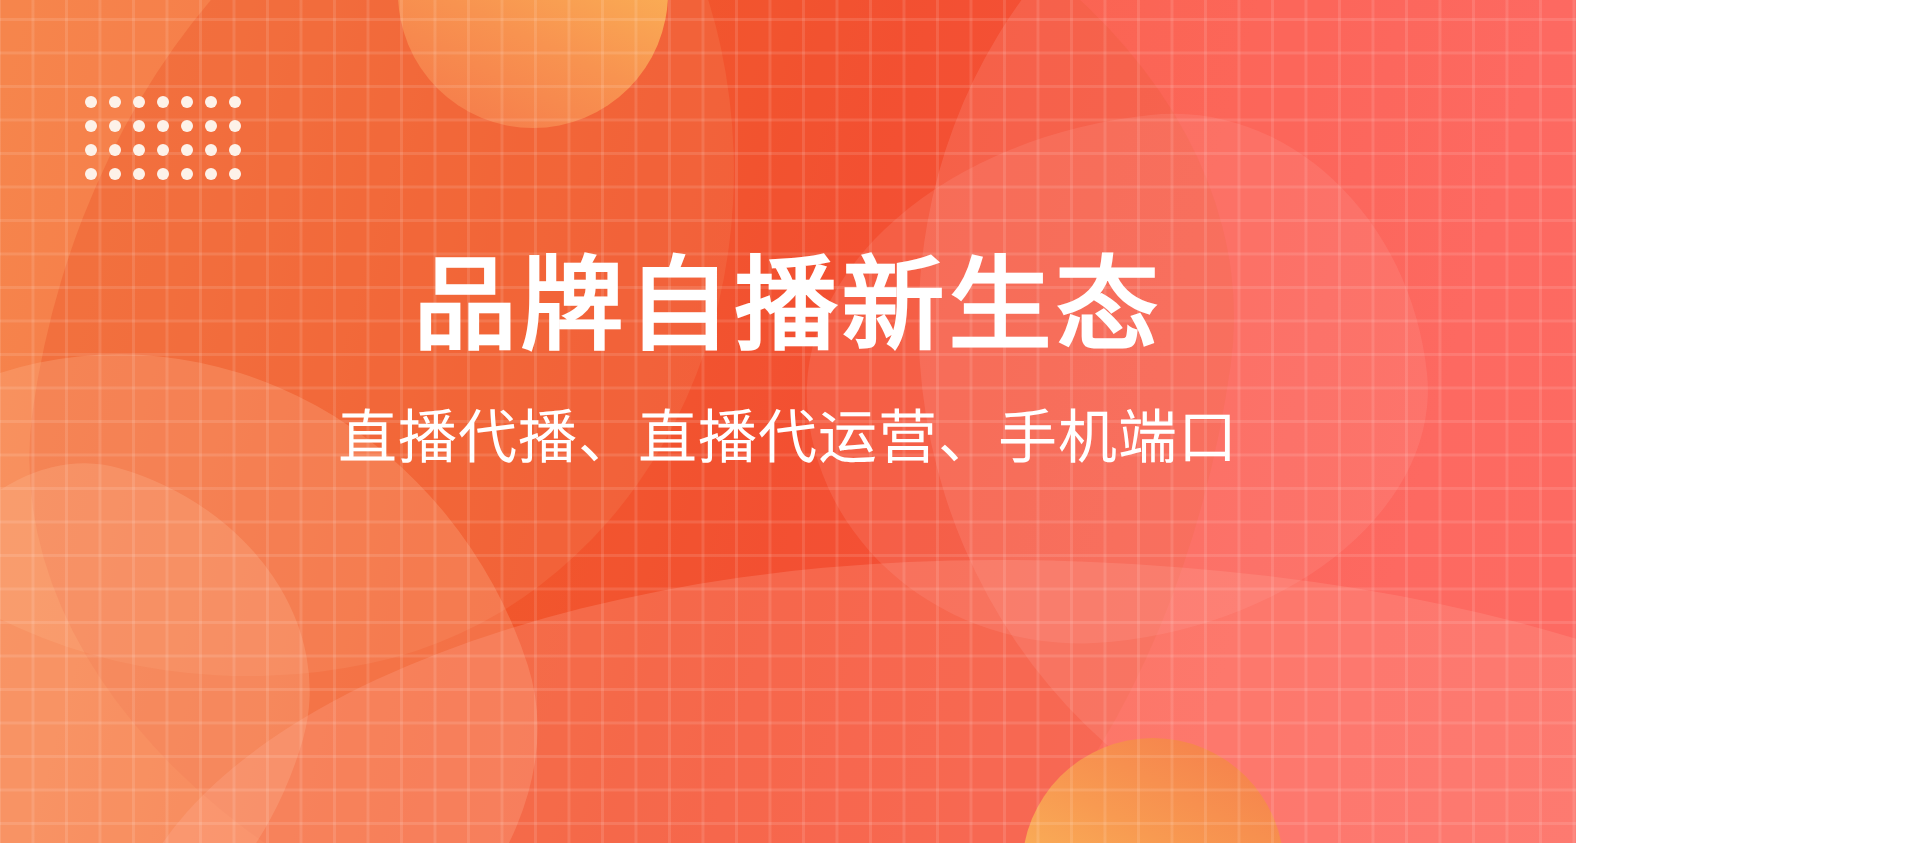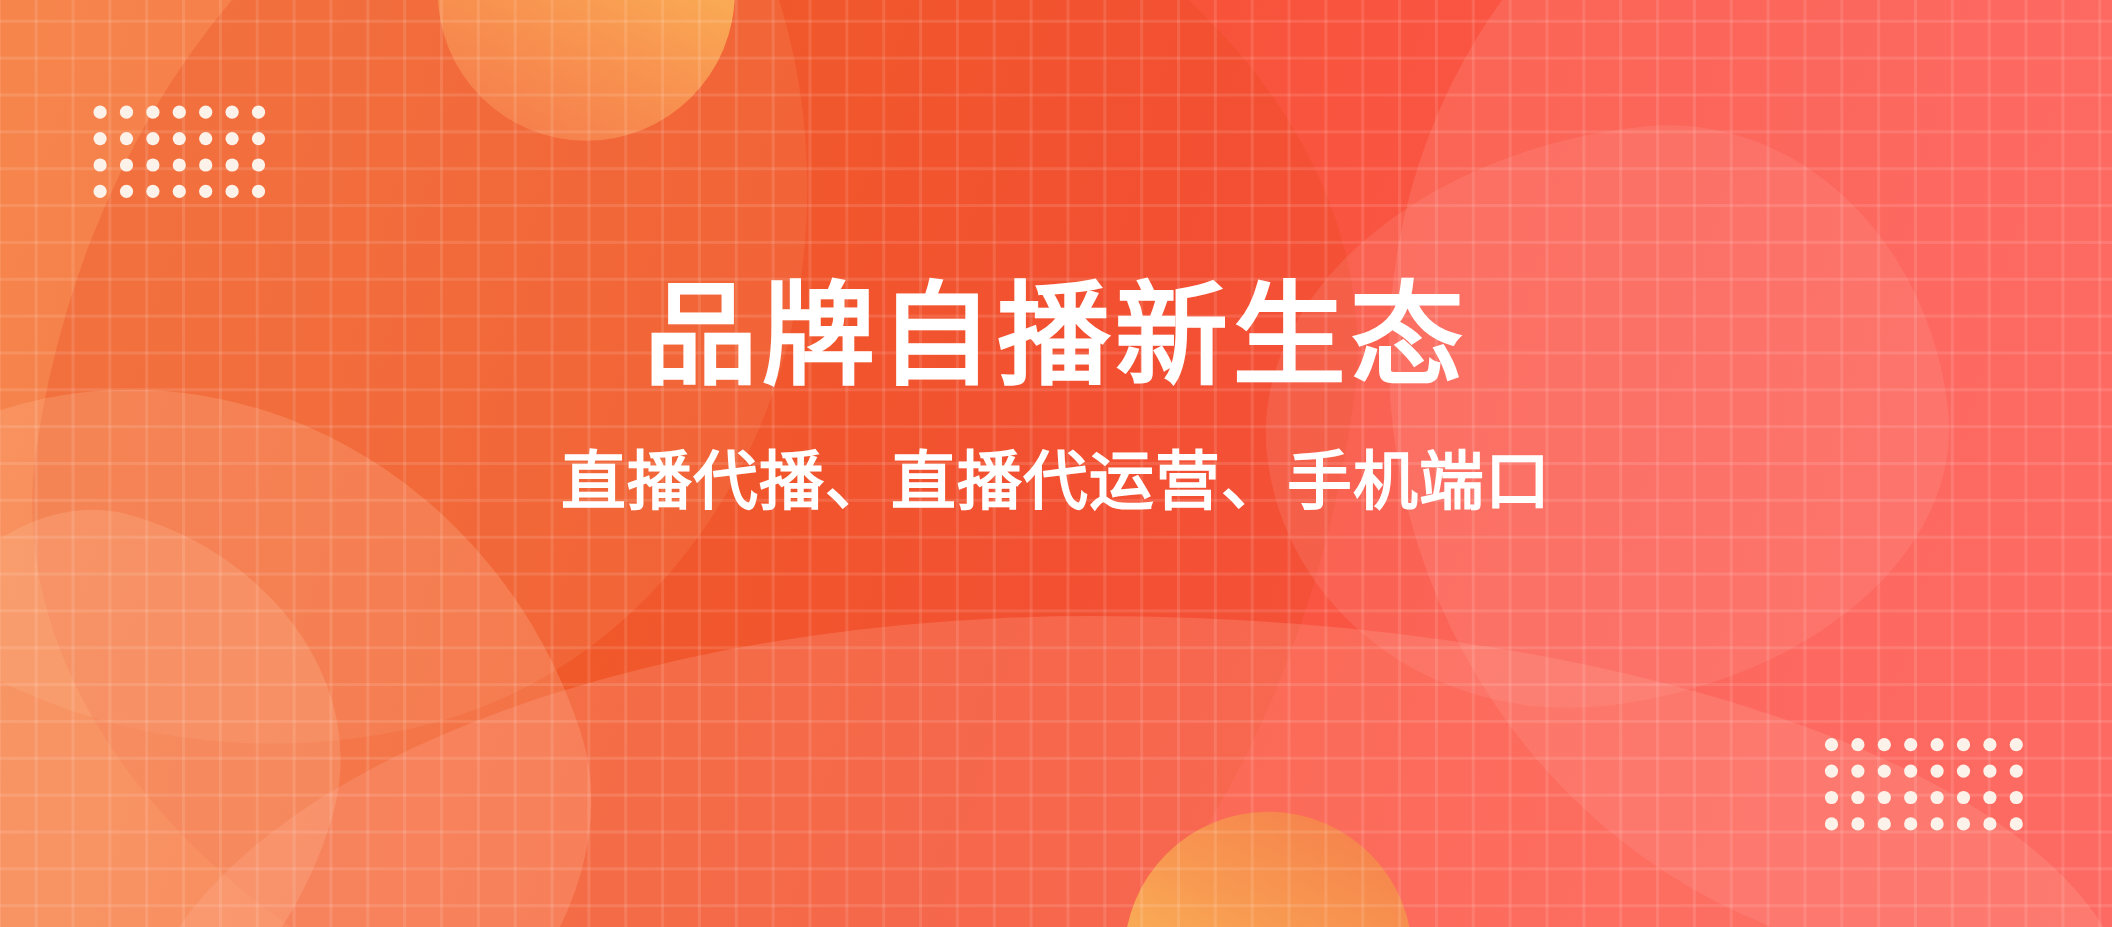--- a/index.html
+++ b/index.html
@@ -7,21 +7,21 @@
     margin: 0;
     padding: 0;
     background: #ffffff;
   }
   body {
     font-family: "Liberation Sans", "DejaVu Sans", sans-serif;
   }
 
   #banner {
     position: relative;
-    width: 1920px;
+    width: 1576px;
     height: 843px;
     overflow: hidden;
     background: linear-gradient(105deg,
         #f4793c 0%,
         #f4703a 14%,
         #f4602f 32%,
         #f8533a 52%,
         #fb5648 70%,
         #fd5a52 86%,
         #fd5c55 100%);
@@ -186,21 +186,21 @@
     letter-spacing: 4px;
     line-height: 1.1;
     text-align: center;
     white-space: nowrap;
   }
 
   #subheadline {
     margin: 40px 0 0 0;
     color: #ffffff;
     font-size: 59px;
-    font-weight: 700;
+    font-weight: 400;
     letter-spacing: 1px;
     line-height: 1.2;
     text-align: center;
     white-space: nowrap;
   }
 </style>
 </head>
 <body>
 
 <div id="banner">

